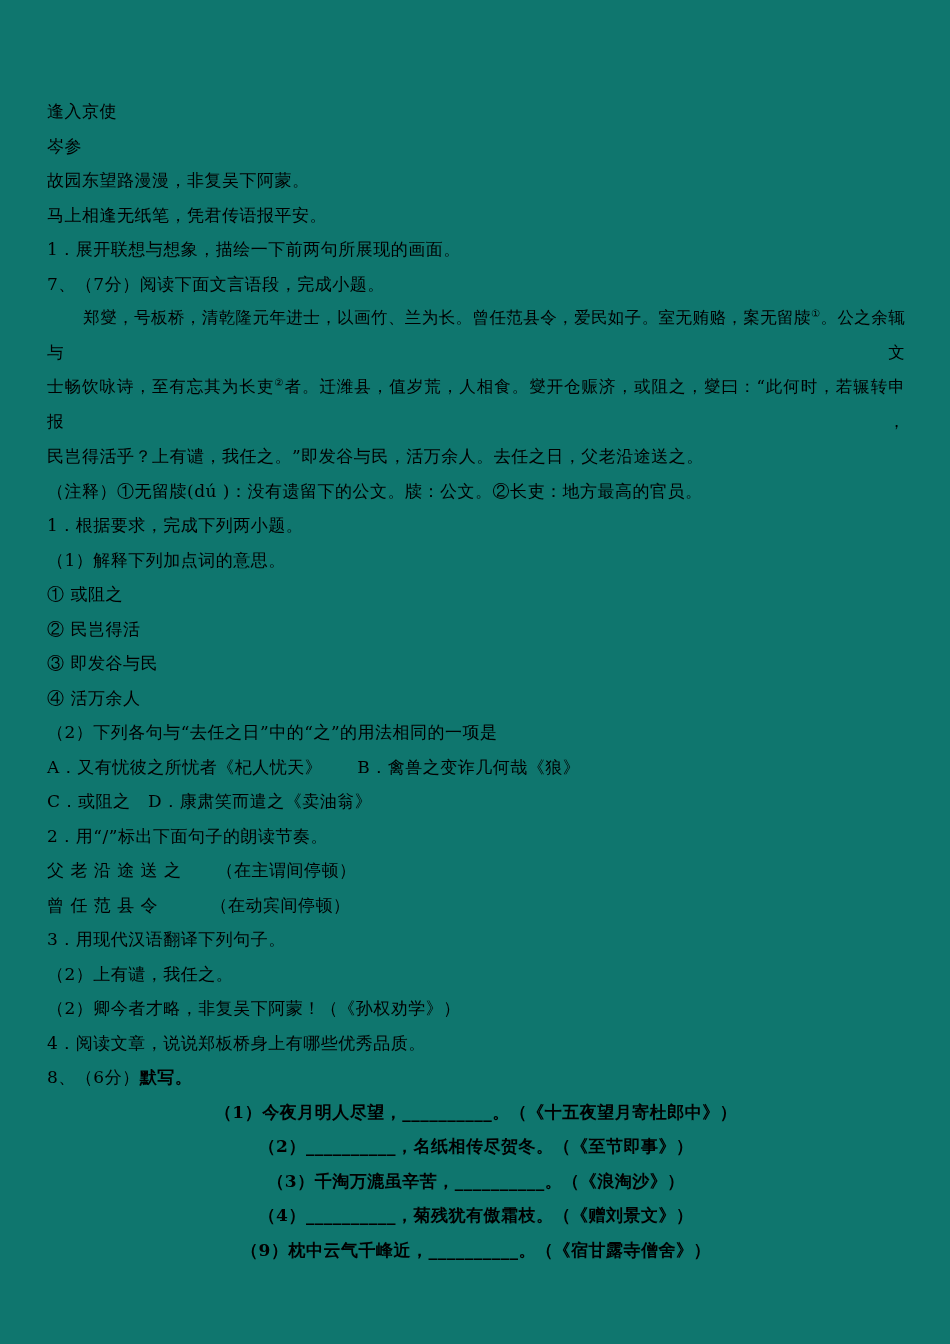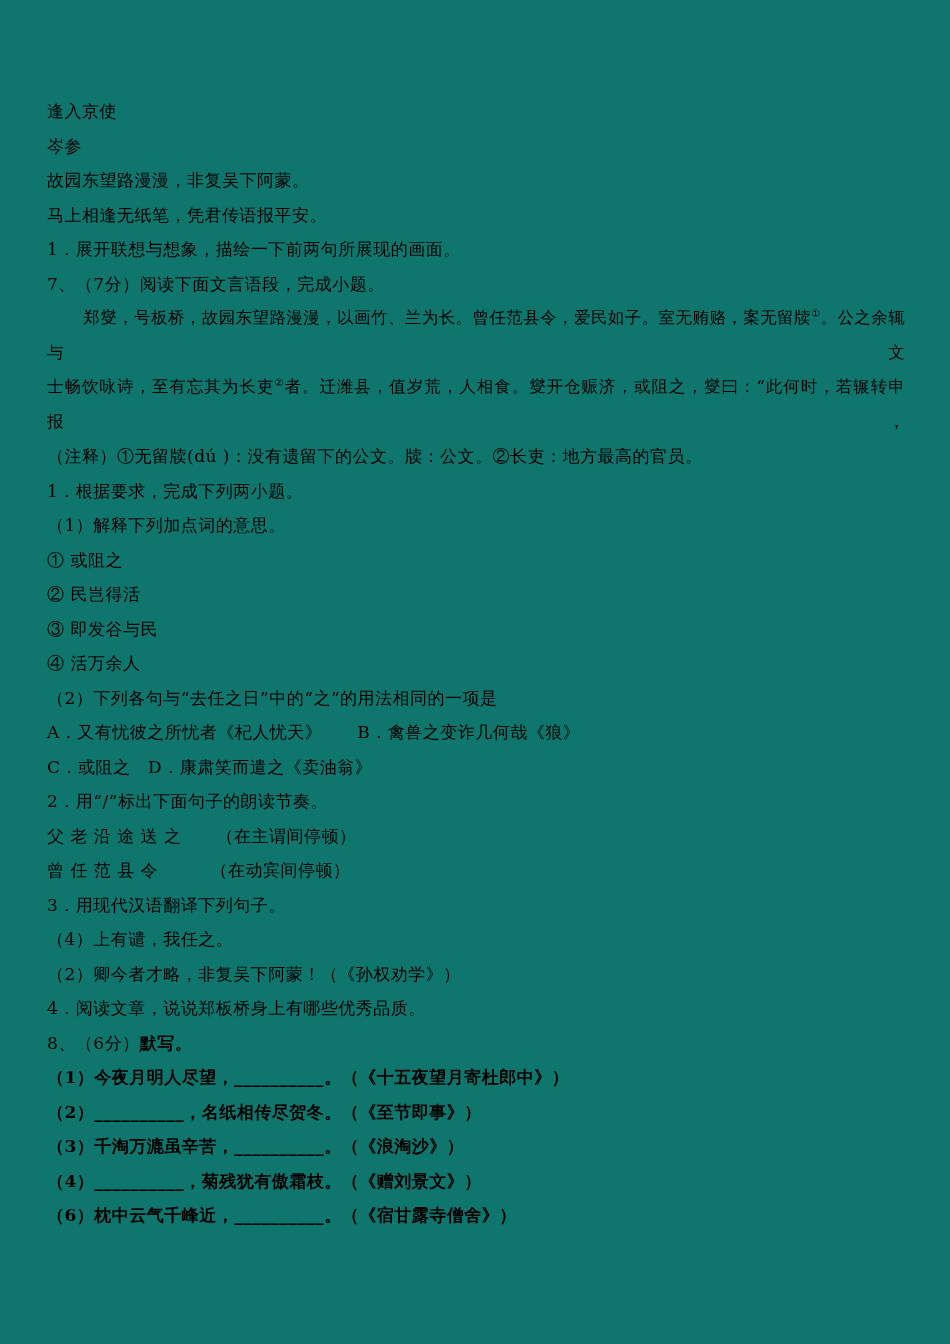--- a/index.html
+++ b/index.html
@@ -25,57 +25,58 @@
     letter-spacing: 0.5px;
   }
   .line.justify {
     font-size: 16.5px;
     white-space: pre-wrap;
     text-align: justify;
     text-align-last: justify;
     letter-spacing: 0.3px;
   }
   .line.indent { text-indent: 2.2em; }
-  .line.bold, .bold { font-weight: 700; }
+  .line.bold, .bold { font-weight: 700; text-align: center; }
   .sup {
     font-size: 0.62em;
     vertical-align: super;
     line-height: 0;
   }
 </style>
 </head>
 <body>
 
 <div class="page">
   <div class="content">
       <div class="line kaiti"><span>逢入京使</span></div>
       <div class="line kaiti"><span>岑参</span></div>
       <div class="line kaiti"><span>故园东望路漫漫，非复吴下阿蒙。</span></div>
       <div class="line kaiti"><span>马上相逢无纸笔，凭君传语报平安。</span></div>
       <div class="line"><span>1．展开联想与想象，描绘一下前两句所展现的画面。</span></div>
       <div class="line"><span>7、（7分）阅读下面文言语段，完成小题。</span></div>
-      <div class="line kaiti justify indent"><span>郑燮，号板桥，故园东望路漫漫，以画竹、兰为长。曾任范县令，爱民如子。室无贿赂，案无留牍</span><span class="sup">①</span><span>。公之余辄与文</span></div>
+      <div class="line kaiti justify indent"><span>郑燮，号板桥，清乾隆元年进士，以画竹、兰为长。曾任范县令，爱民如子。室无贿赂，案无留牍</span><span class="sup">①</span><span>。公之余辄与文</span></div>
       <div class="line kaiti justify"><span>士畅饮咏诗，至有忘其为长吏</span><span class="sup">②</span><span>者。迁潍县，值岁荒，人相食。燮开仓赈济，或阻之，燮曰：“此何时，若辗转申报，</span></div>
+      <div class="line kaiti"><span>民岂得活乎？上有谴，我任之。”即发谷与民，活万余人。去任之日，父老沿途送之。</span></div>
       <div class="line"><span>（注释）①无留牍(dú )：没有遗留下的公文。牍：公文。②长吏：地方最高的官员。</span></div>
       <div class="line"><span>1．根据要求，完成下列两小题。</span></div>
       <div class="line"><span>（1）解释下列加点词的意思。</span></div>
       <div class="line kaiti"><span>① 或阻之</span></div>
       <div class="line kaiti"><span>② 民岂得活</span></div>
       <div class="line kaiti"><span>③ 即发谷与民</span></div>
       <div class="line kaiti"><span>④ 活万余人</span></div>
       <div class="line"><span>（2）下列各句与“去任之日”中的“之”的用法相同的一项是</span></div>
       <div class="line"><span>A．又有忧彼之所忧者《杞人忧天》　　B．禽兽之变诈几何哉《狼》</span></div>
       <div class="line"><span>C．或阻之　D．康肃笑而遣之《卖油翁》</span></div>
       <div class="line"><span>2．用“/”标出下面句子的朗读节奏。</span></div>
       <div class="line kaiti"><span>父 老 沿 途 送 之　　（在主谓间停顿）</span></div>
       <div class="line kaiti"><span>曾 任 范 县 令　　　（在动宾间停顿）</span></div>
       <div class="line"><span>3．用现代汉语翻译下列句子。</span></div>
-      <div class="line kaiti"><span>（4）上有谴，我任之。</span></div>
+      <div class="line kaiti"><span>（2）上有谴，我任之。</span></div>
       <div class="line kaiti"><span>（2）卿今者才略，非复吴下阿蒙！（《孙权劝学》）</span></div>
       <div class="line"><span>4．阅读文章，说说郑板桥身上有哪些优秀品质。</span></div>
       <div class="line"><span>8、（6分）</span><span class="bold">默写。</span></div>
       <div class="line bold"><span>（1）今夜月明人尽望，__________。（《十五夜望月寄杜郎中》）</span></div>
       <div class="line bold"><span>（2）__________，名纸相传尽贺冬。（《至节即事》）</span></div>
       <div class="line bold"><span>（3）千淘万漉虽辛苦，__________。（《浪淘沙》）</span></div>
       <div class="line bold"><span>（4）__________，菊残犹有傲霜枝。（《赠刘景文》）</span></div>
-      <div class="line bold"><span>（6）枕中云气千峰近，__________。（《宿甘露寺僧舍》）</span></div>
+      <div class="line bold"><span>（9）枕中云气千峰近，__________。（《宿甘露寺僧舍》）</span></div>
     </div>
 </div>
 
 </body></html>

